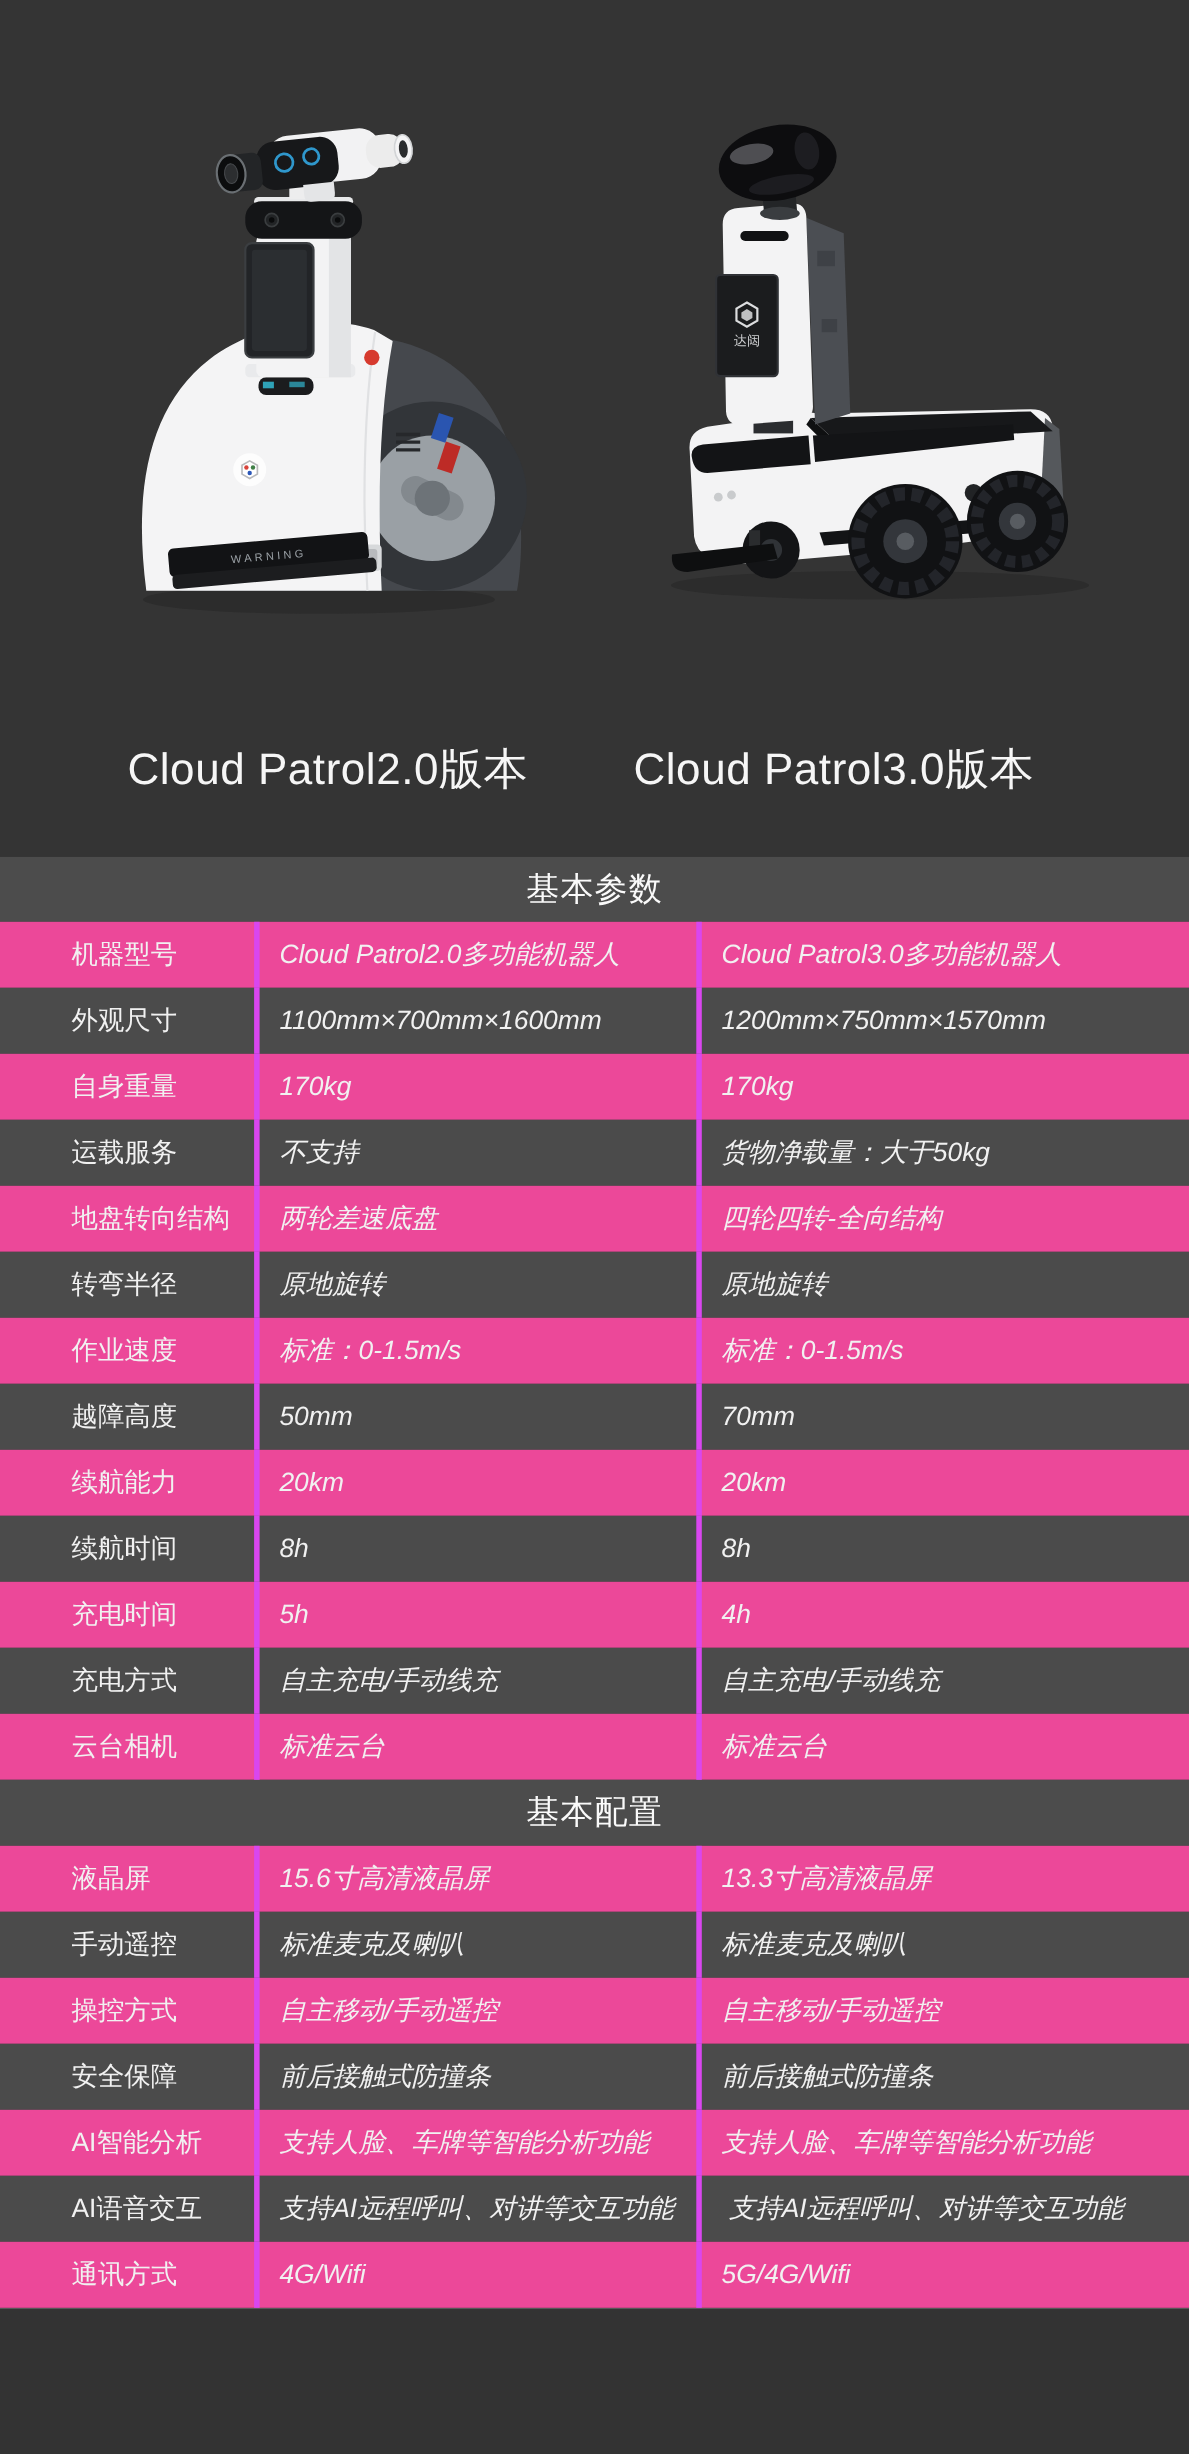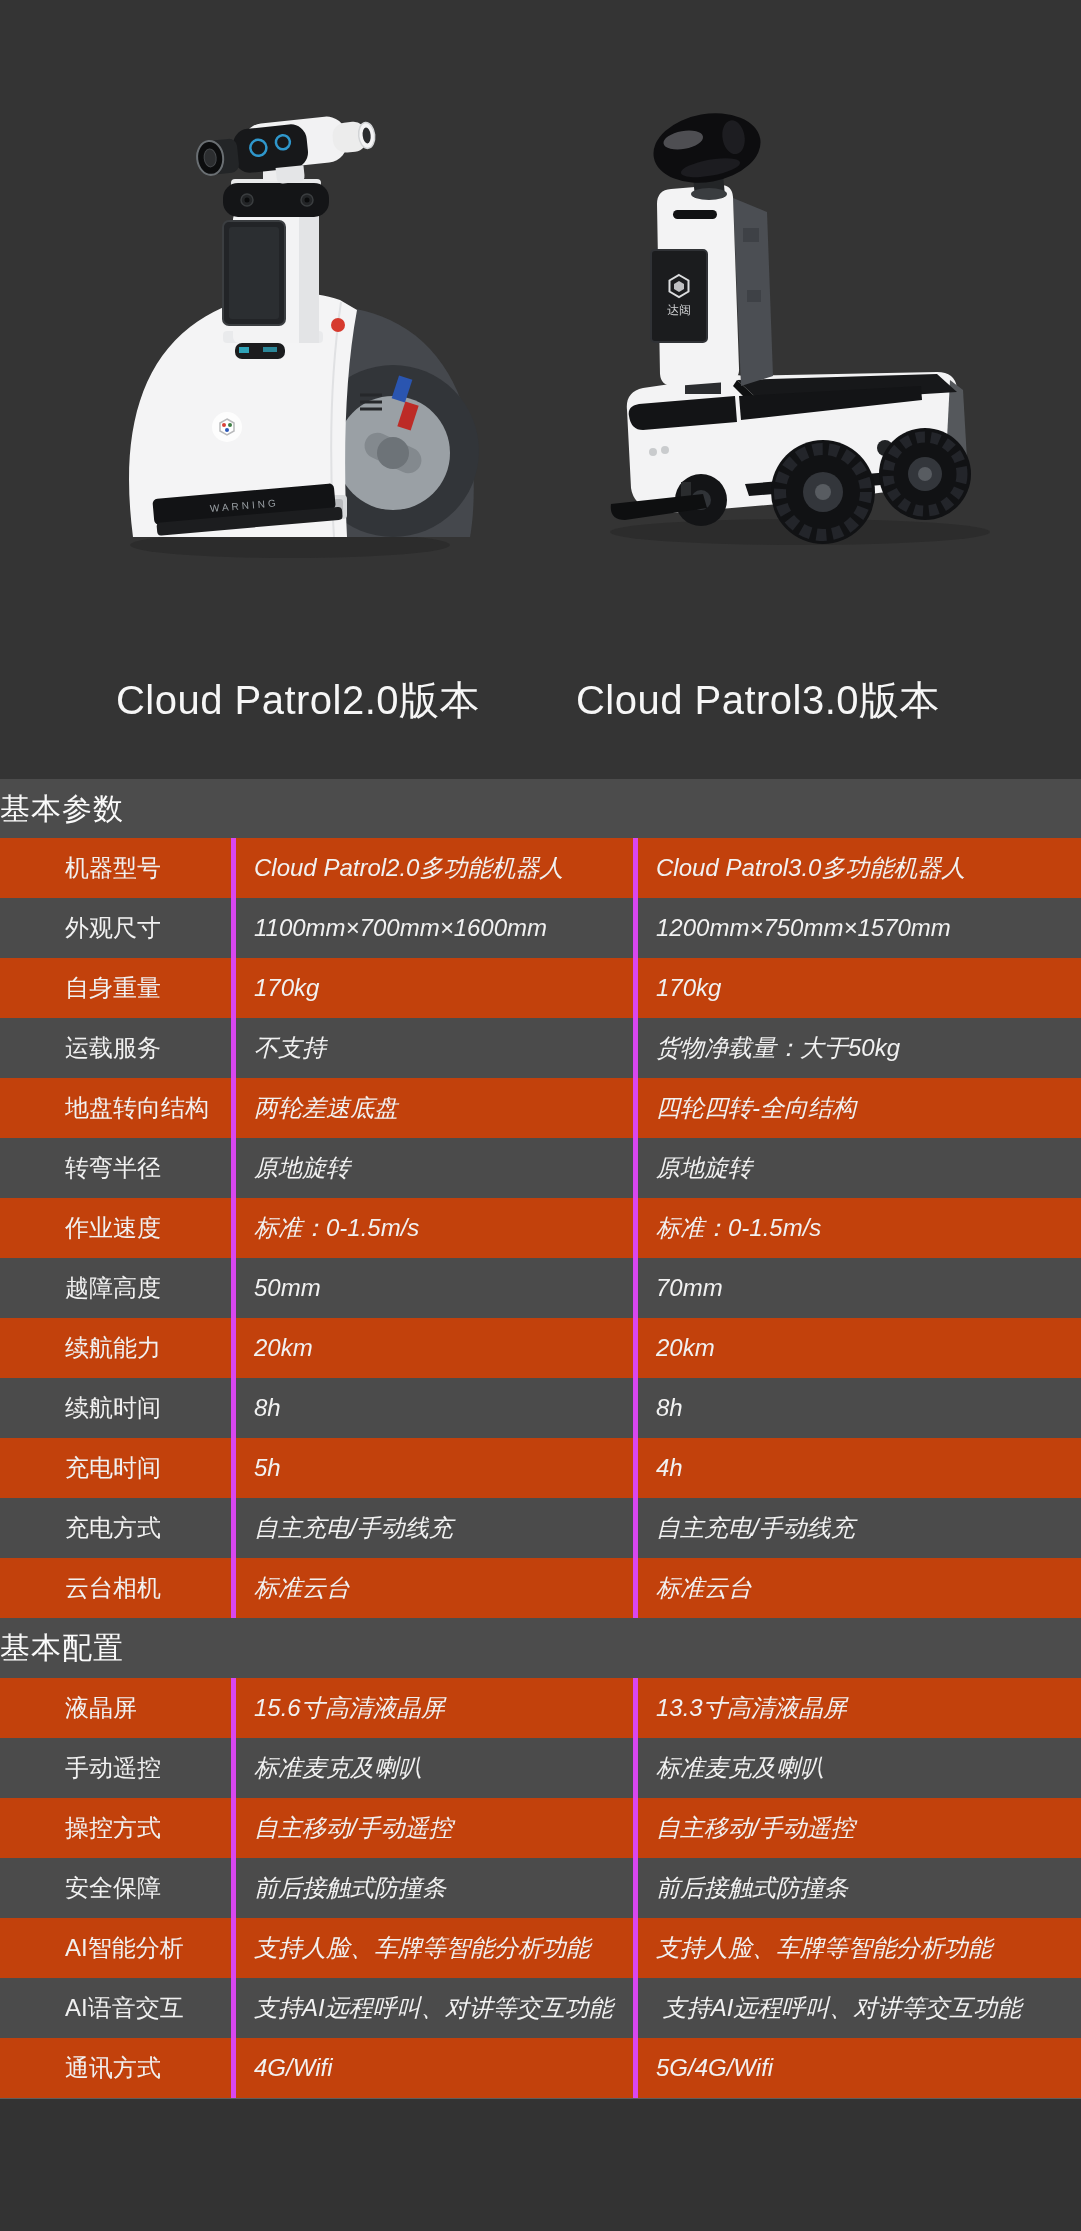--- a/index.html
+++ b/index.html
@@ -17,26 +17,26 @@
   .caption{
     position:absolute;top:672px;height:56px;line-height:56px;
     width:440px;text-align:center;
     font-size:40px;color:#f6f6f6;letter-spacing:0.5px;white-space:nowrap;
   }
   .caption.c1{left:78px;}
   .caption.c2{left:538px;}
   
   .spec-table{position:relative;width:1081px;border-bottom:1px solid #5d5d5d;}
   .section-header{
-    height:60px;line-height:60px;text-align:left;
+    height:60px;line-height:60px;text-align:center;
     background:#4c4c4c;font-size:30px;color:#fafafa;letter-spacing:1px;
   }
   .section-header.first{height:59px;line-height:59px;}
   .spec-row{display:flex;height:60px;}
-  .spec-row.dark{background:#c2410c;}
+  .spec-row.dark{background:#ec4899;}
   .spec-row.light{background:#4b4b4b;}
   .cell{line-height:60px;font-size:24px;white-space:pre;overflow:hidden;color:#f1f1f1;}
   .label-cell{width:231px;box-sizing:border-box;padding-left:65px;}
   .value-cell{box-sizing:border-box;border-left:5px solid #d946ef;padding-left:18px;font-style:italic;}
   .value-cell.v1{width:402px;}
   .value-cell.v2{flex:1;}
 </style>
 </head>
 <body>
 

